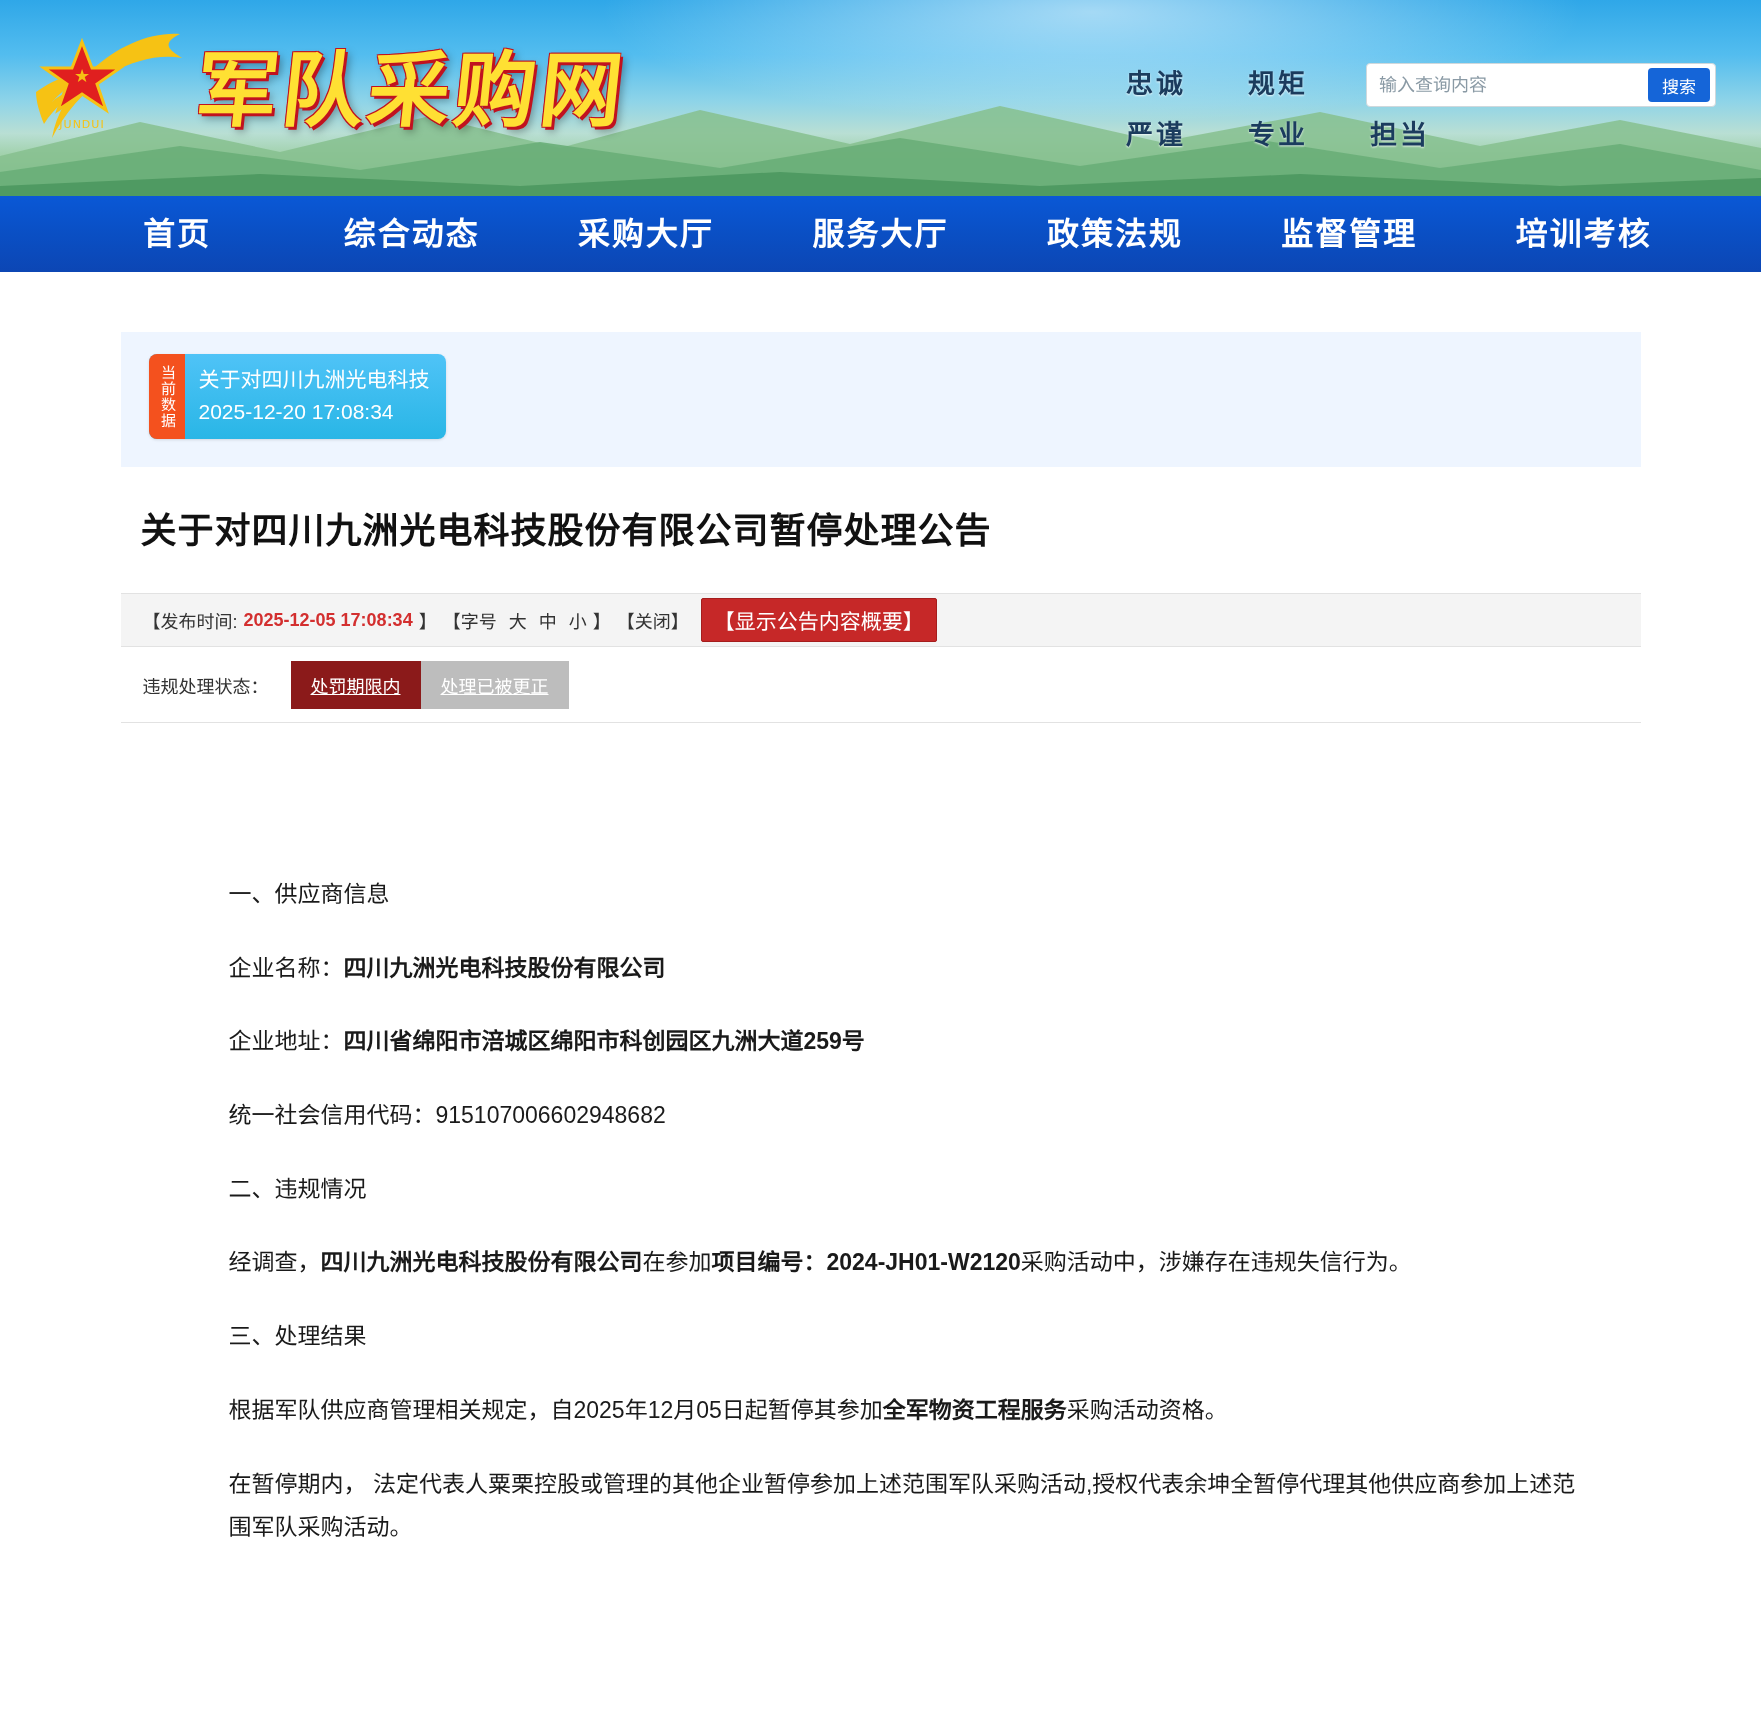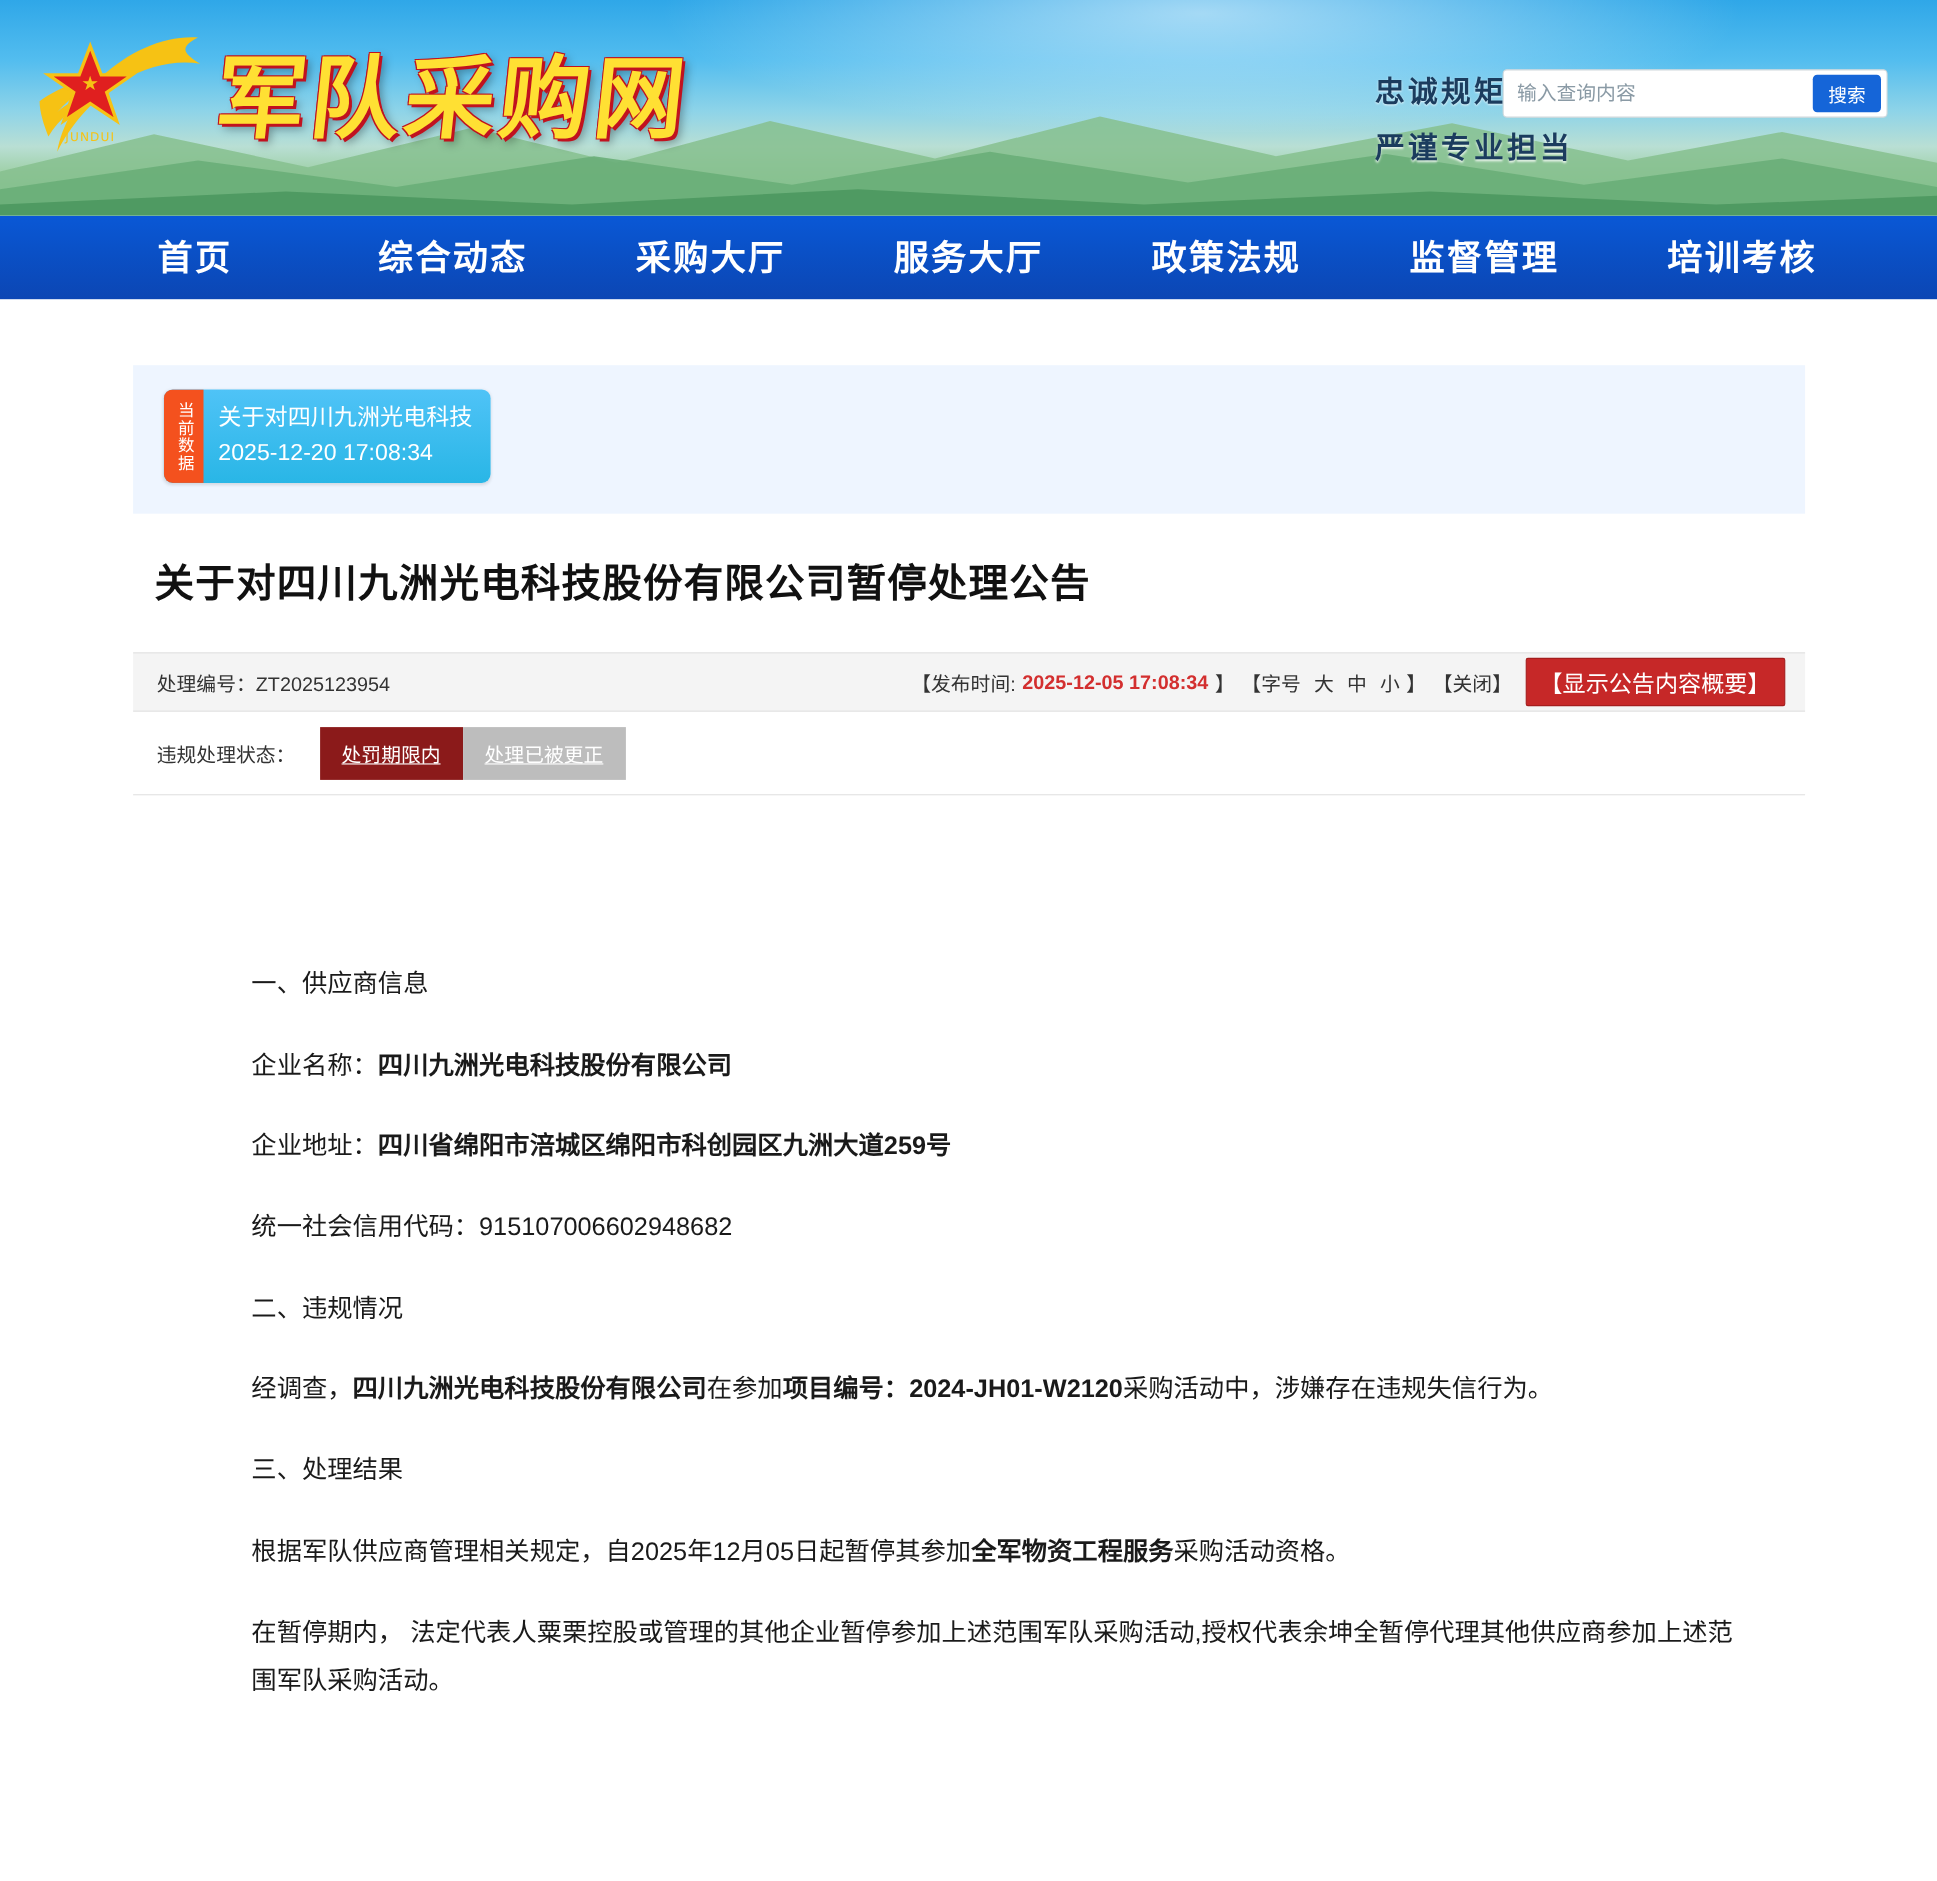--- a/index.html
+++ b/index.html
@@ -55,21 +55,21 @@
   
   .slogan {
     position: absolute; left: 1090px; top: 62px;
     width: 340px;
     color: #1b3c5e;
     font-size: 27px;
     font-weight: bold;
     letter-spacing: 3px;
     text-shadow: 0 1px 2px rgba(255,255,255,0.8);
   }
-  .slogan .row { display: flex; justify-content: flex-end; margin-bottom: 12px; }
+  .slogan .row { display: flex; justify-content: space-between; margin-bottom: 12px; margin-left: 36px; }
 
   
   .search-box {
     position: absolute; right: 45px; top: 63px;
     width: 350px; height: 44px;
     background: #ffffff;
     border: 1px solid #cfd8dc;
     border-radius: 4px;
     display: flex; align-items: center;
   }
@@ -271,23 +271,20 @@
             <span>当前数据</span>
           </div>
         <div class="txt">关于对四川九洲光电科技
 2025-12-20 17:08:34</div>
       </div>
     </div>
 
     <div class="doc-title">关于对四川九洲光电科技股份有限公司暂停处理公告</div>
 
     <div class="meta-bar">
-      <div class="meta-left">
-        <span>处理编号：</span><span>ZT2025123954</span>
-      </div>
       <div class="meta-right">
         <span class="seg">【发布时间:</span>
         <span class="seg meta-date">2025-12-05 17:08:34</span>
         <span class="seg">】</span>
         <span class="seg">【字号</span>
         <span class="fs-opt">大</span>
         <span class="fs-opt">中</span>
         <span class="fs-opt">小</span>
         <span class="seg">】</span>
         <span class="seg">【关闭】</span>

